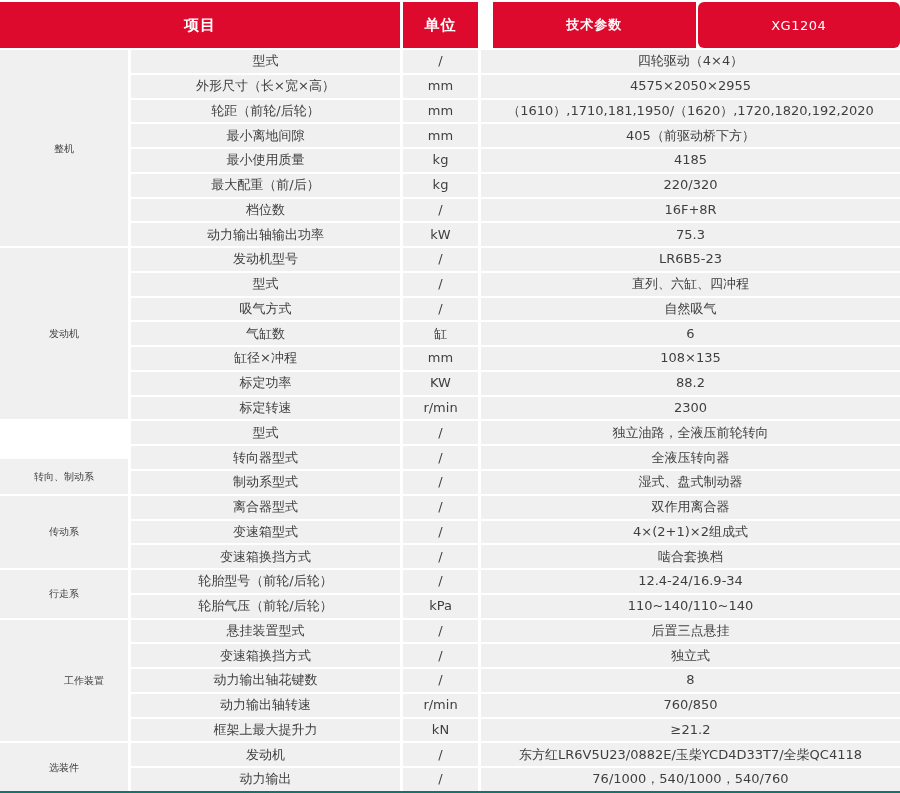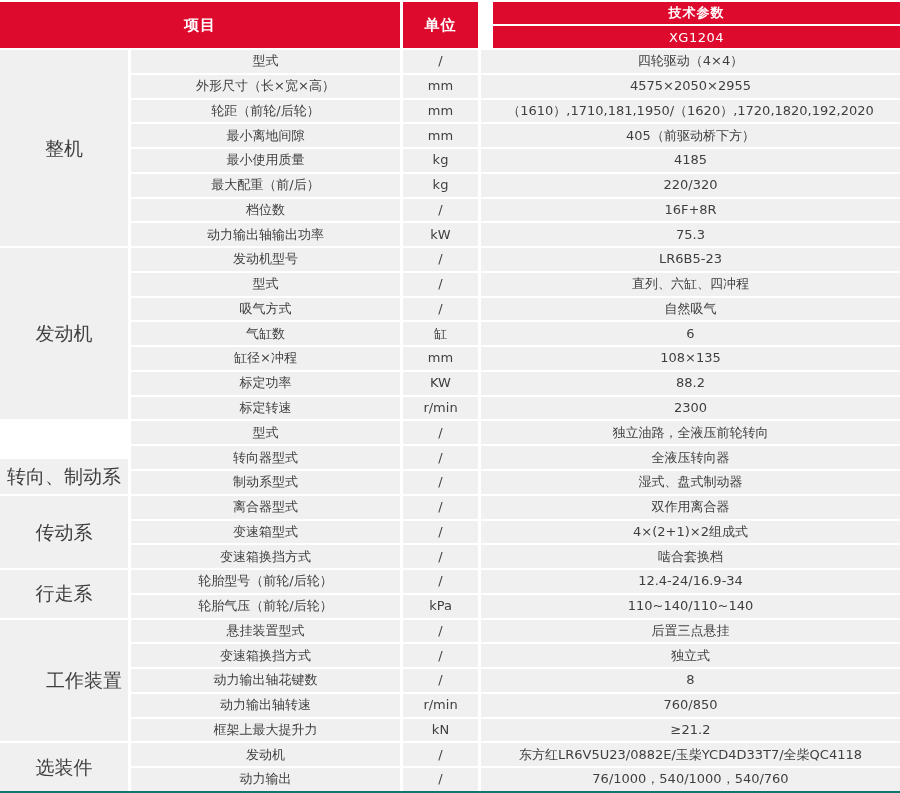--- a/index.html
+++ b/index.html
@@ -18,41 +18,41 @@
     grid-template-columns:400px 75px 1fr;
     column-gap:3px;
   }
   .hdr-cell{
     background:var(--red);
     color:#ffffff;
     display:flex;align-items:center;justify-content:center;
     font-size:15px;font-weight:bold;
     letter-spacing:1px;
   }
-  .hdr-right{display:flex;flex-direction:column;gap:2px;padding-left:12px;}
+  .hdr-right{display:flex;flex-direction:row;gap:2px;padding-left:12px;}
   .hdr-right .sub{flex:1 1 0;font-size:13px;}
-  .hdr-right .sub.model{font-weight:normal;letter-spacing:0.5px;}
+  .hdr-right .sub.model{font-weight:normal;letter-spacing:0.5px;border-radius:6px;}
   .body-grid{
     flex:1 1 auto;
     margin-top:2px;
     display:grid;
     grid-template-columns:128px 269px 75px 1fr;
     grid-auto-rows:1fr;
     gap:2px 3px;
   }
   .cell{
     background:#f0f0f0;
     color:#3f3f3f;
     display:flex;align-items:center;justify-content:center;
     font-size:13px;
     line-height:1.1;
     white-space:nowrap;
     overflow:hidden;
   }
-  .group-cell{grid-column:1;font-size:19px;}
+  .group-cell{grid-column:1;font-size:10px;}
   .item-cell{grid-column:2;}
   .unit-cell{grid-column:3;}
   .value-cell{grid-column:4;}
 </style>
 </head>
 <body>
 
 <div class="spec-table">
   <div class="header">
     <div class="hdr-cell">项目</div>

